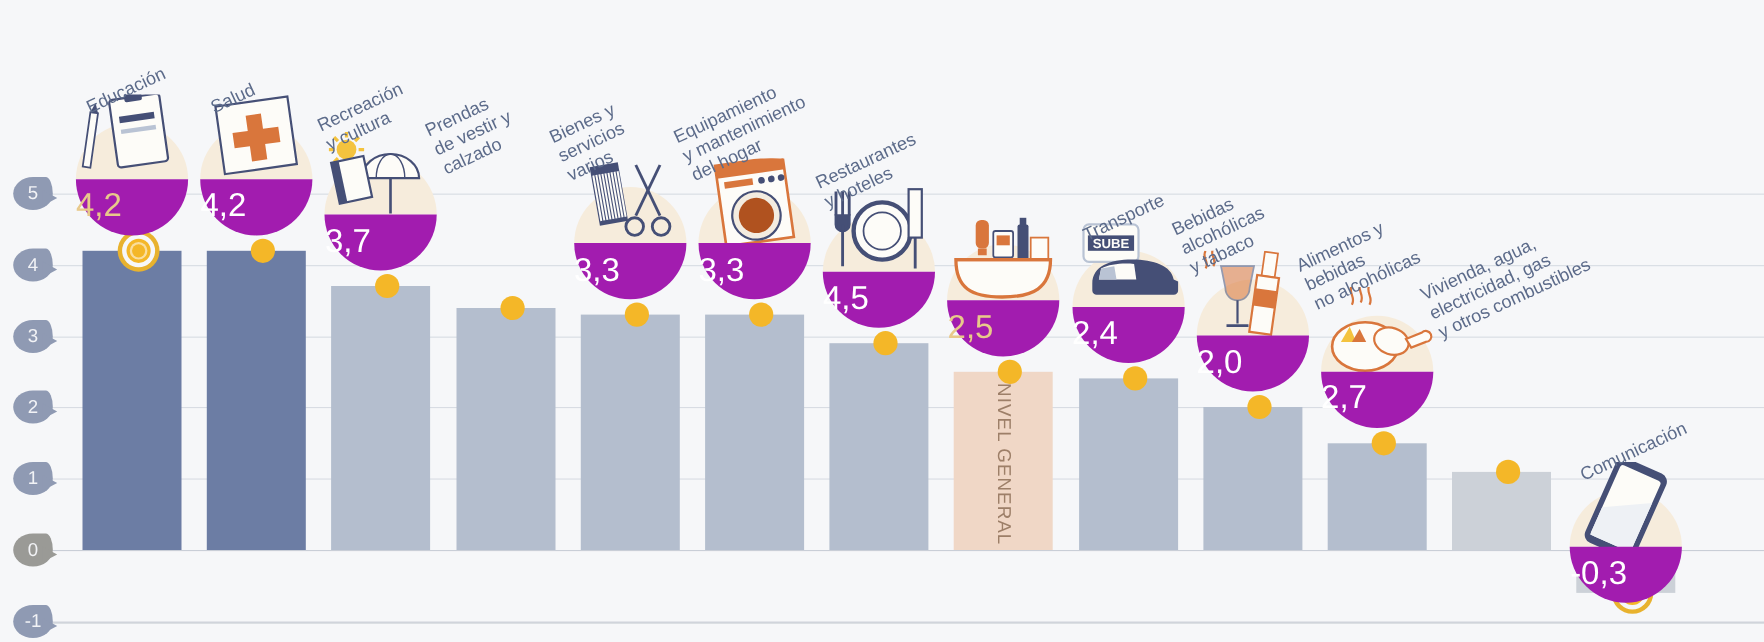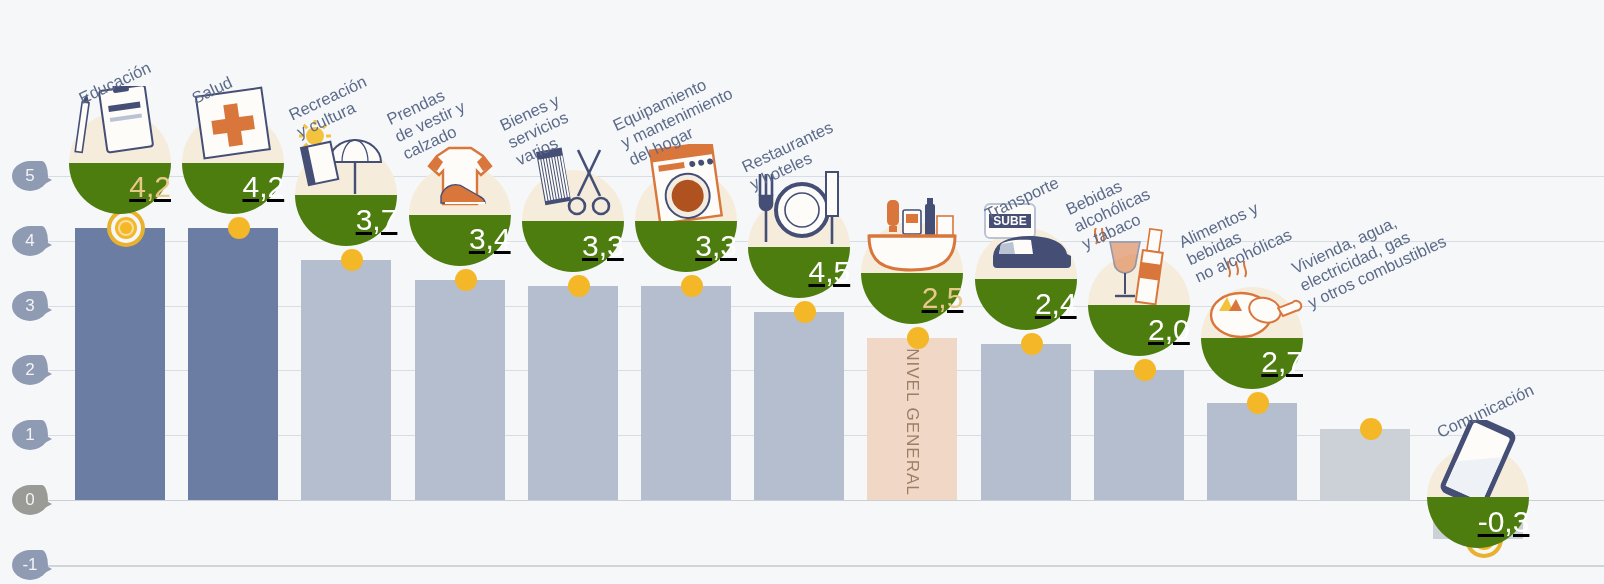--- a/index.html
+++ b/index.html
@@ -76,23 +76,23 @@
   
   .bowl{position:absolute;width:102px;height:102px;}
   .bowl .top{
     position:absolute;left:0;top:0;width:102px;height:51px;
     background:#f6ecdc;
     border-radius:51px 51px 0 0;
     overflow:hidden;
   }
   .bowl .bottom{
     position:absolute;left:0;top:51px;width:102px;height:51px;
-    background:#4d7c0f;
+    background:#a21caf;
     border-radius:0 0 51px 51px;
-    display:flex;align-items:center;justify-content:flex-end;text-decoration:underline;
+    display:flex;align-items:center;justify-content:flex-start;
   }
   .bowl .val{
     color:#ffffff;font-size:30px;line-height:1;
     margin-top:-2px;
   }
   .bowl.gold .val{color:#e8c98a;}
   .bowl .art{
     position:absolute;left:0;top:-26px;width:102px;height:80px;
     overflow:visible;
   }
@@ -216,35 +216,20 @@
           </g>
         </svg></div>
       <div class="bottom">
         <div class="val">3,7</div>
       </div>
     </div>
     <div class="catlabel" style="left: 318.4px; top: 138.24px; transform: rotate(-25deg) translate(0px, -38px);">Recreación
 y cultura</div>
     <div class="bar light" style="left: 414.6px; top: 279.68px; width: 90px; height: 220.32px;"></div>
     <div class="dot" style="left: 454.6px; top: 268.68px;"></div>
-    <div class="bowl" style="left: 408.6px; top: 163.68px;">
-      <div class="top"></div>
-      <div class="art"><svg viewBox="0 0 102 80">
-          <path d="M28 18 L40 10 h22 l12 8 l8 10 l-10 9 l-4-4 v33 H34 V33 l-4 4 l-10-9 z" fill="#fdfcf8" stroke="#d9763c" stroke-width="2.4"></path>
-          <path d="M20 28l8-10 6 6-6 9z" fill="#d9763c"></path>
-          <path d="M82 28l-8-10-6 6 6 9z" fill="#d9763c"></path>
-          <g transform="translate(30,40)">
-            <path d="M2 18 C6 6 18 4 26 10 l14 8 c4 2 6 4 6 7 H2z" fill="#d9763c" stroke="#454f76" stroke-width="1.4"></path>
-            <path d="M6 25h40" stroke="#fdfcf8" stroke-width="2"></path>
-          </g>
-        </svg></div>
-      <div class="bottom">
-        <div class="val">3,4</div>
-      </div>
-    </div>
     <div class="catlabel" style="left: 431.6px; top: 157.68px; transform: rotate(-25deg) translate(0px, -57px);">Prendas
 de vestir y
 calzado</div>
     <div class="bar light" style="left: 527.8px; top: 286.16px; width: 90px; height: 213.84px;"></div>
     <div class="dot" style="left: 567.8px; top: 275.16px;"></div>
     <div class="bowl" style="left: 521.8px; top: 170.16px;">
       <div class="top"></div>
       <div class="art"><svg viewBox="0 0 102 80">
           <g transform="translate(14,8) rotate(-10)">
             <rect x="0" y="0" width="26" height="54" fill="#454f76"></rect>

